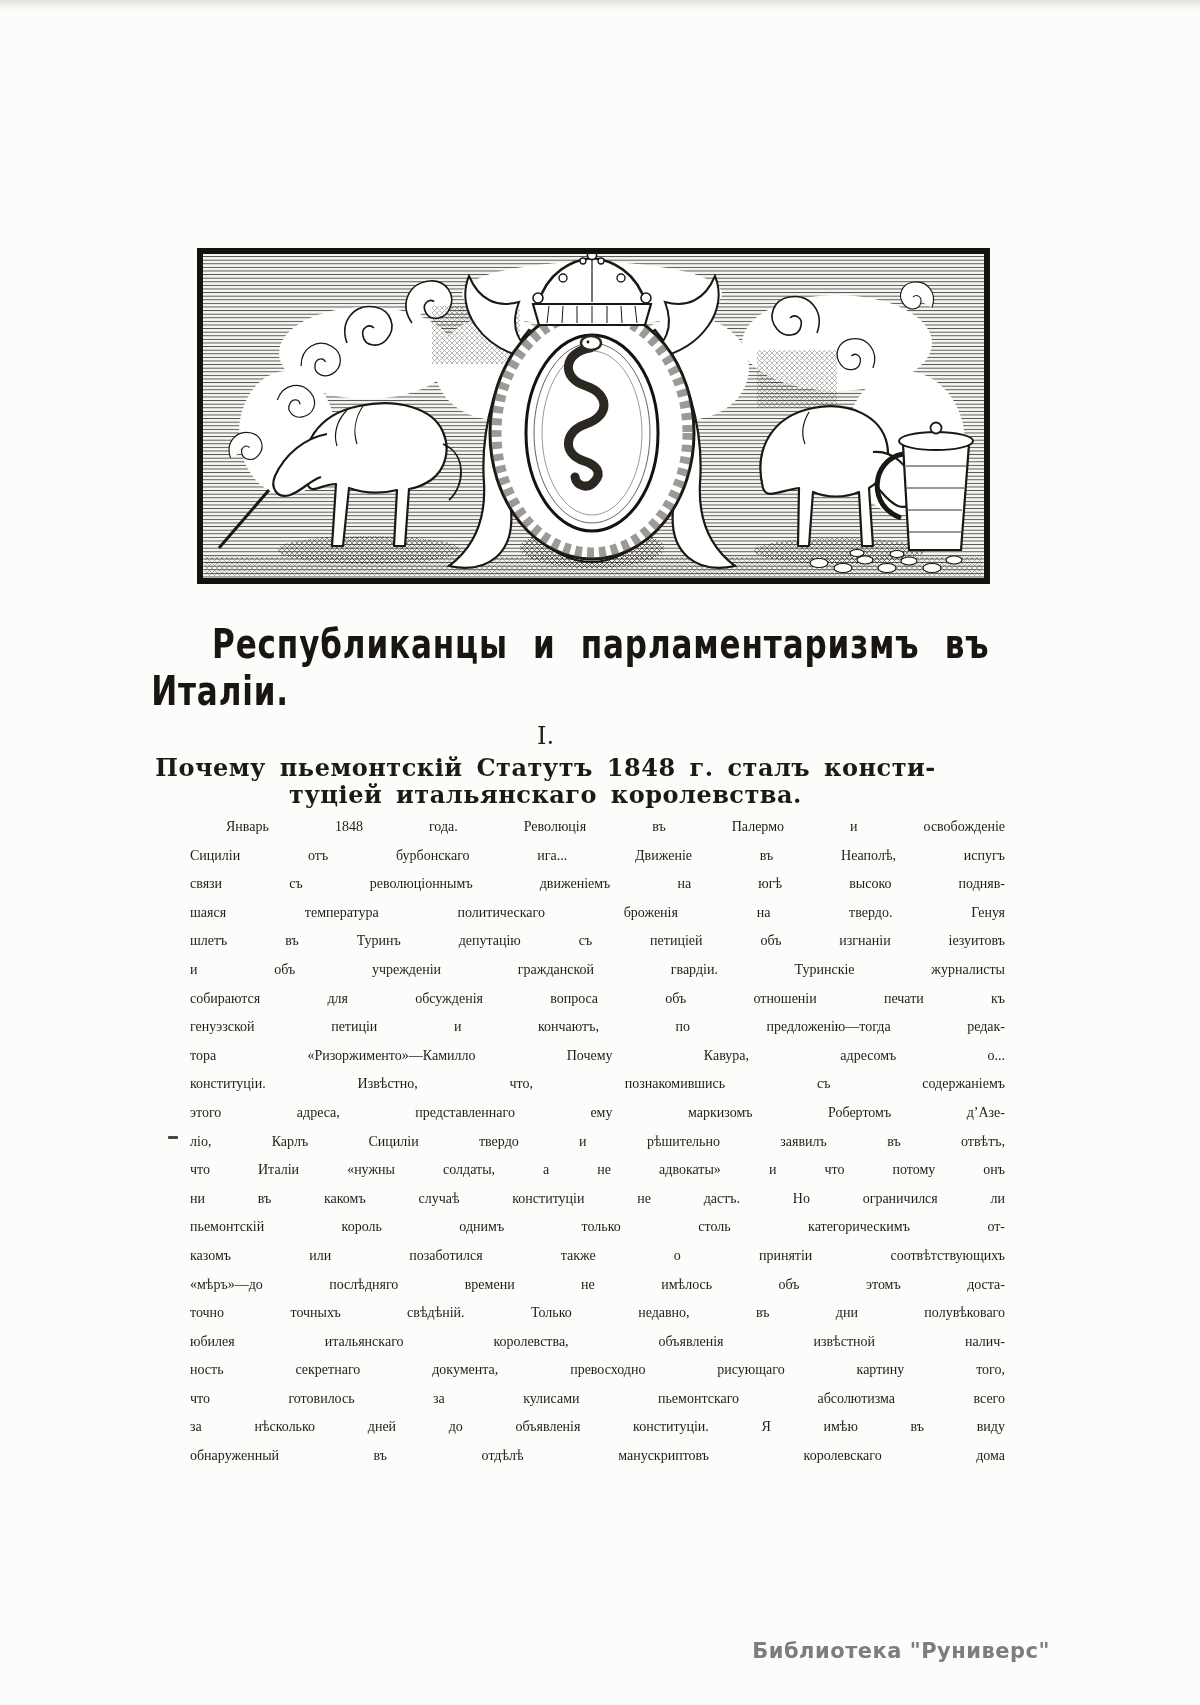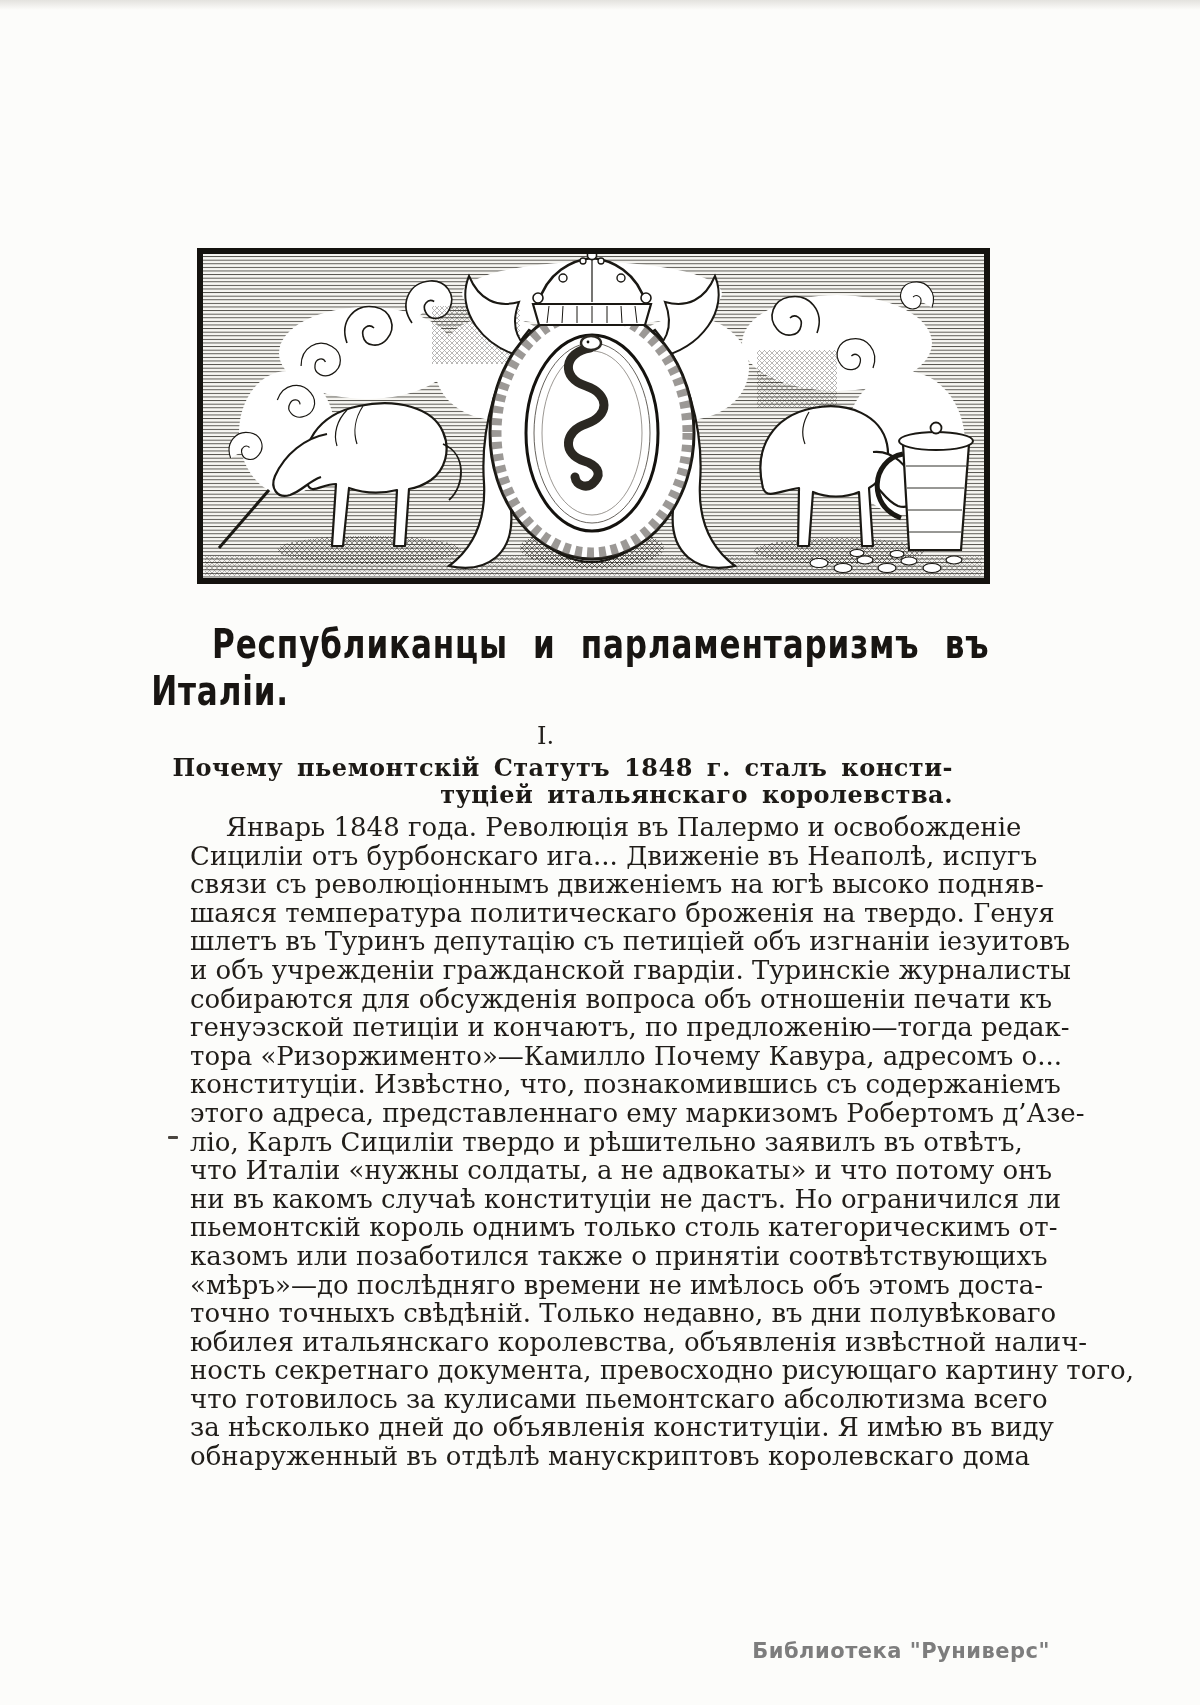--- a/index.html
+++ b/index.html
@@ -30,31 +30,31 @@
     font-weight:bold;font-size:37px;color:#181512;
     transform:scale(0.84,1.12);transform-origin:center top;
     letter-spacing:1px;word-spacing:16px;white-space:nowrap;
   }
   .section-number{
     position:absolute;left:138px;top:722px;width:815px;
     text-align:center;font-size:24px;color:#23201c;
   }
   .heading-block{
     position:absolute;left:138px;top:754px;width:815px;
-    text-align:right;font-weight:bold;font-size:24px;line-height:27px;
+    text-align:center;font-weight:bold;font-size:24px;line-height:27px;
     color:#1d1a16;letter-spacing:0.5px;word-spacing:5px;
   }
   
   .body-block{
     position:absolute;left:190px;top:813px;width:815px;
   }
   .bl{
-    font-size:26px;line-height:28.6px;height:28.6px;
+    font-size:14px;line-height:28.6px;height:28.6px;
     text-align:justify;text-align-last:justify;
-    white-space:nowrap;color:#201d19;
+    white-space:nowrap;color:#201d19;font-family:Liberation Serif, serif;
   }
   .bl.indent{padding-left:36px;}
   .margin-speck{
     position:absolute;left:168px;top:1136px;width:10px;height:3px;
     background:#4a453f;border-radius:1px;
   }
   
   .watermark{
     position:absolute;top:1639px;right:150px;
     font-family:"DejaVu Sans", sans-serif;font-weight:bold;

